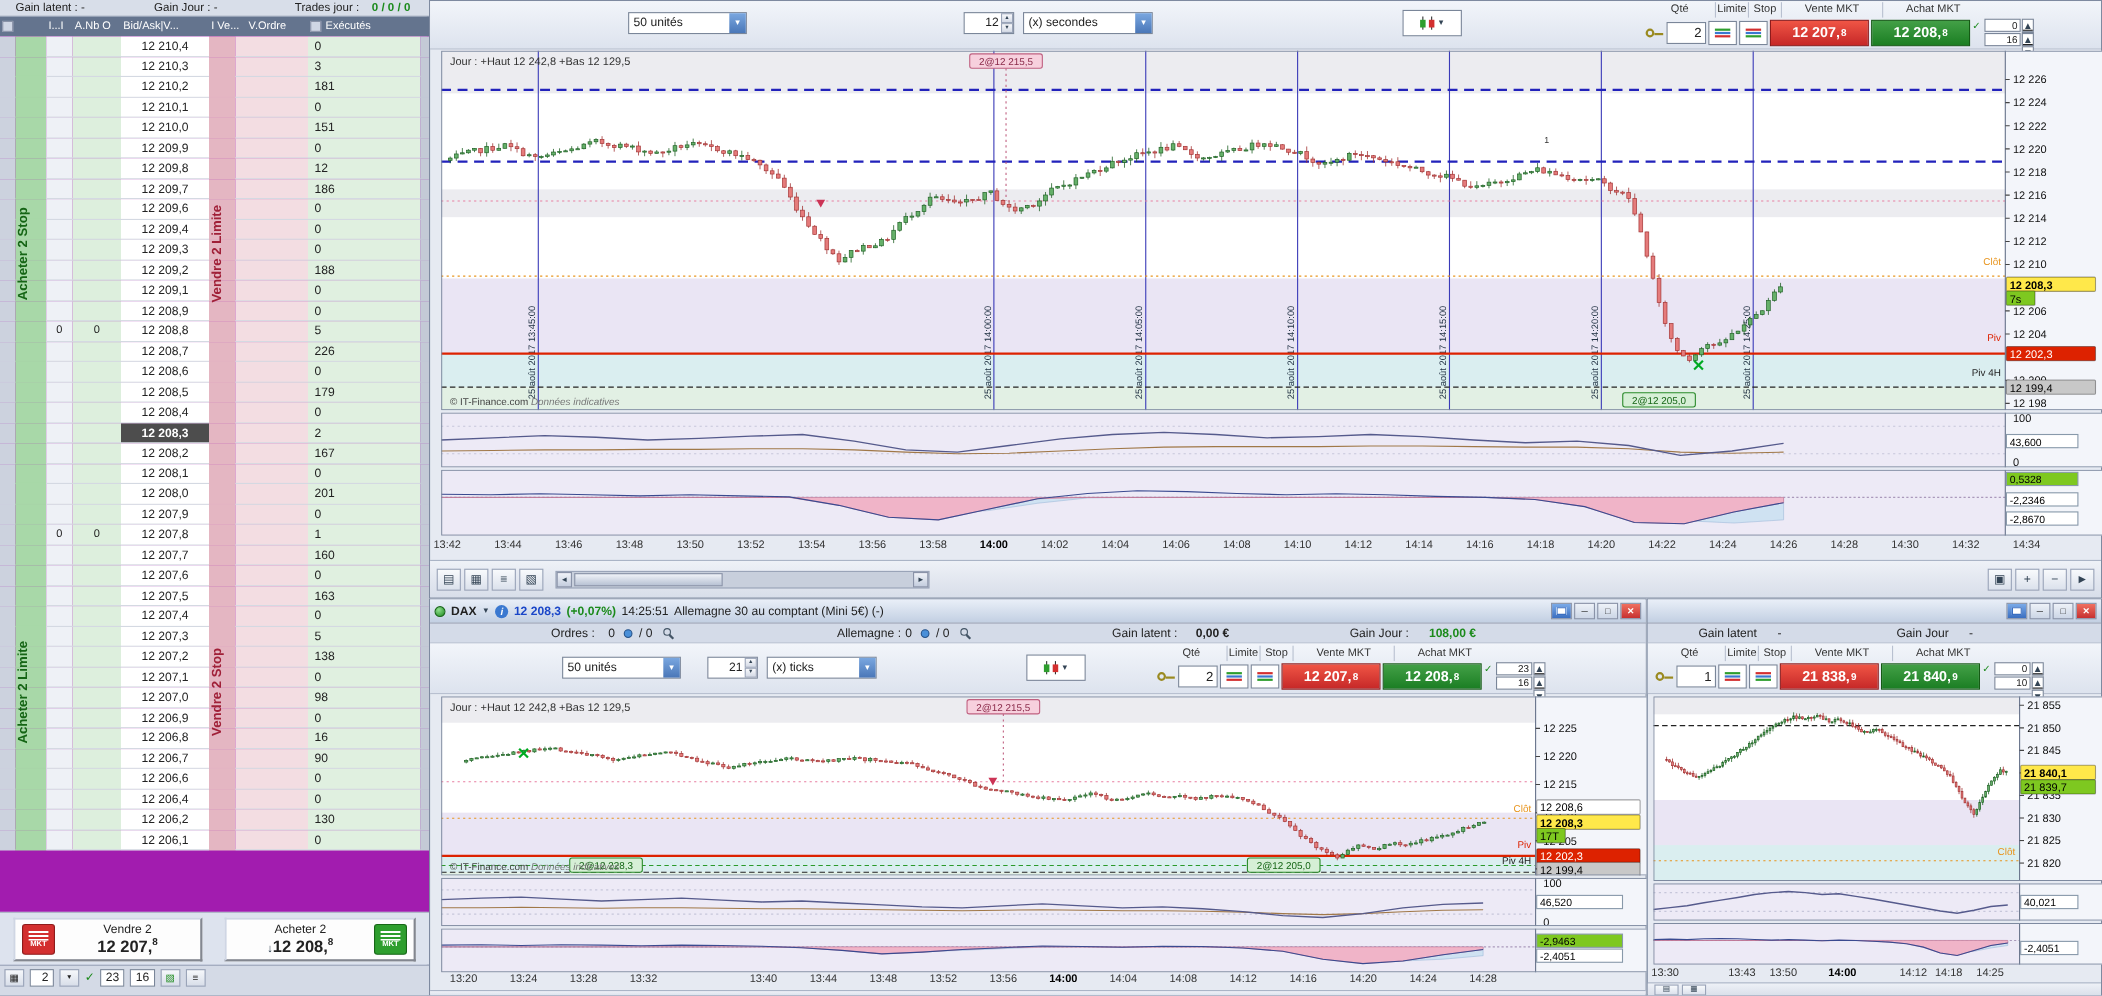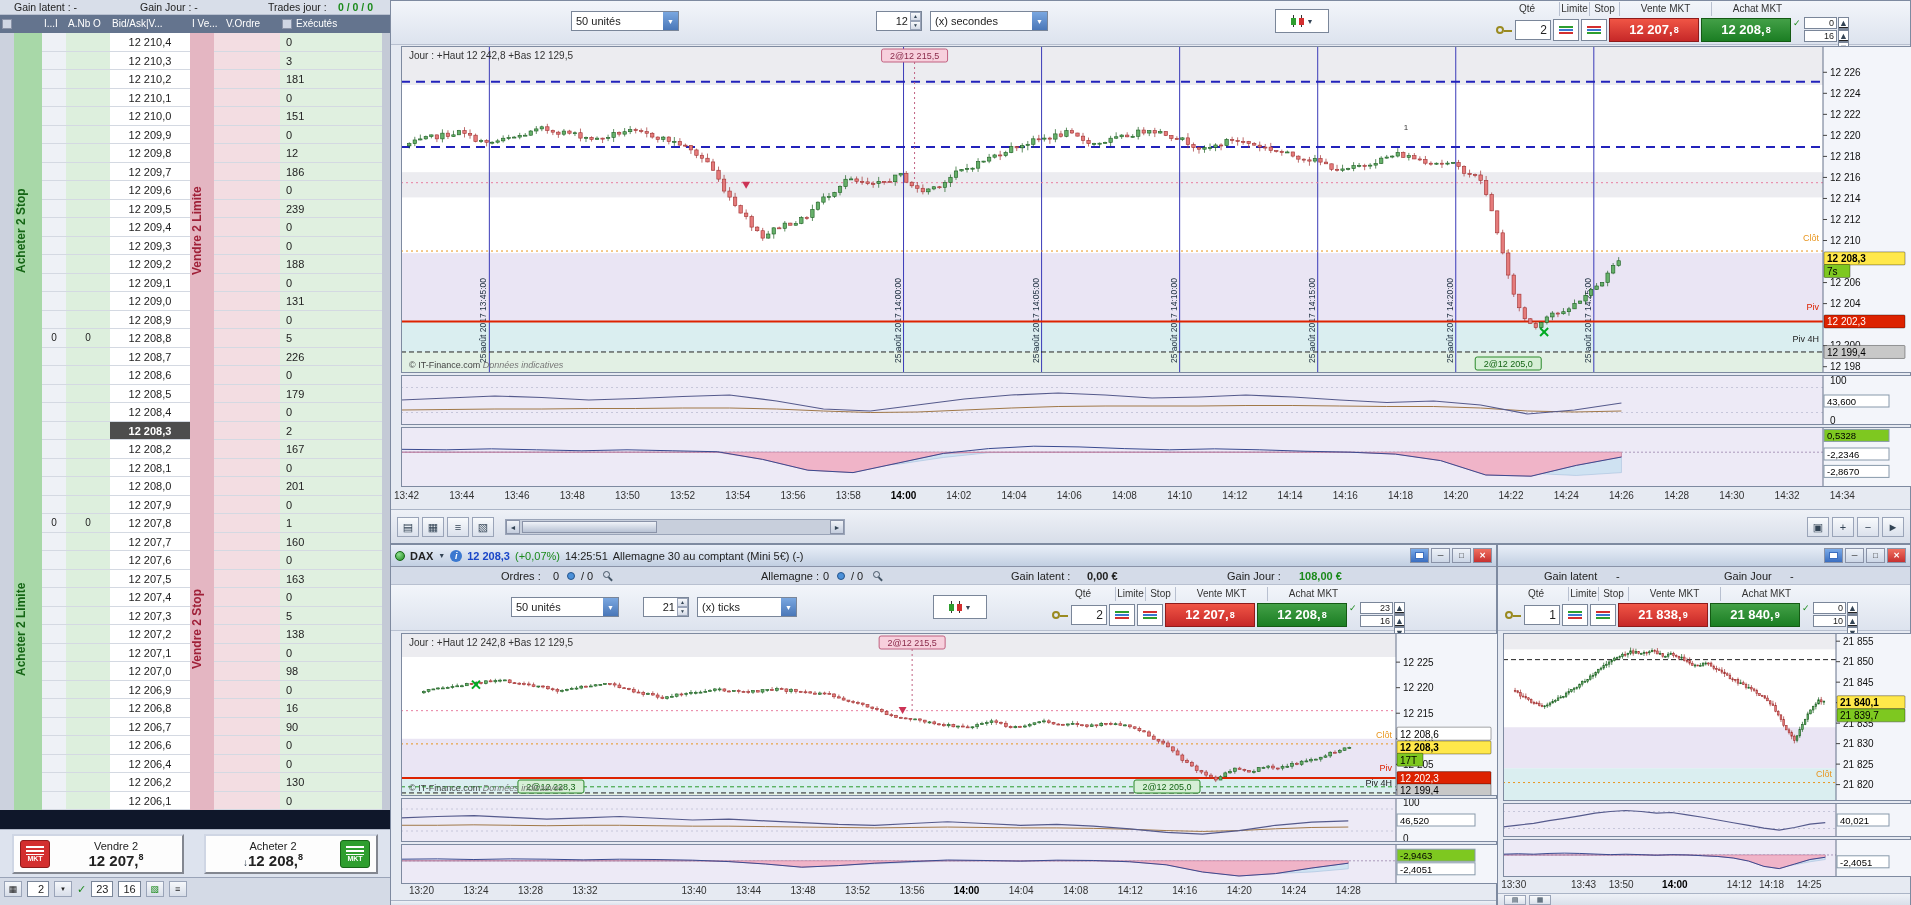--- a/index.html
+++ b/index.html
@@ -7,21 +7,21 @@
   .screen{position:relative;width:1911px;height:905px;background:#aab4c6;font-family:"Liberation Sans",sans-serif;overflow:hidden;color:#222;}
   .abs{position:absolute;}
 
   
   #dom{position:absolute;left:0;top:0;width:390px;height:905px;background:#dde3ee;border-right:2px solid #7e8aa0;}
   .dom-info{position:absolute;left:0;top:0;width:390px;height:15px;background:#d8dee9;font-size:10.5px;line-height:15px;white-space:nowrap;border-bottom:1px solid #b8c0d0;}
   .dom-info span{position:absolute;}
   .dom-head{position:absolute;left:0;top:15px;width:390px;height:18px;background:#64748e;color:#fff;font-size:10px;line-height:18px;}
   .dom-head span{position:absolute;white-space:nowrap;}
   .hic{position:absolute;top:4px;width:10px;height:10px;background:#cfd6e4;border:1px solid #8a93a8;}
-  #dom-grid{position:absolute;left:0;top:33px;width:390px;height:796px;overflow:hidden;background:#0f172a;}
+  #dom-grid{position:absolute;left:0;top:33px;width:390px;height:796px;overflow:hidden;background:#a21caf;}
   .drow{display:grid;grid-template-columns:14px 28px 24px 44px 80px 24px 66px 102px 8px;height:18.5px;}
   .dcell{font-size:11px;line-height:18px;border-bottom:1px solid #d4d9e2;overflow:hidden;}
   .dc0{background:#ccd2de;border-bottom:1px solid #ccd2de;}
   .dc1{background:#a8d8a8;border-bottom:1px solid #a8d8a8;}
   .dc2{background:#eef1f6;text-align:center;font-size:10px;}
   .dc3{background:#ddefdd;text-align:center;font-size:10px;}
   .dc4{background:#ffffff;text-align:center;}
   .dc5{background:#e4b6c2;border-bottom:1px solid #e4b6c2;}
   .dc6{background:#f3dde2;}
   .dc7{background:#e0f0e0;padding-left:6px;}
@@ -235,31 +235,20 @@
           <span class="dcell dc5"></span>
           <span class="dcell dc6"></span>
           <span class="dcell dc7">0</span>
           <span class="dcell dc8"></span>
         </div>
         <div class="drow">
           <span class="dcell dc0"></span>
           <span class="dcell dc1"></span>
           <span class="dcell dc2"></span>
           <span class="dcell dc3"></span>
-          <span class="dcell dc4">12 209,5</span>
-          <span class="dcell dc5"></span>
-          <span class="dcell dc6"></span>
-          <span class="dcell dc7">239</span>
-          <span class="dcell dc8"></span>
-        </div>
-        <div class="drow">
-          <span class="dcell dc0"></span>
-          <span class="dcell dc1"></span>
-          <span class="dcell dc2"></span>
-          <span class="dcell dc3"></span>
           <span class="dcell dc4">12 209,4</span>
           <span class="dcell dc5"></span>
           <span class="dcell dc6"></span>
           <span class="dcell dc7">0</span>
           <span class="dcell dc8"></span>
         </div>
         <div class="drow">
           <span class="dcell dc0"></span>
           <span class="dcell dc1"></span>
           <span class="dcell dc2"></span>
@@ -283,31 +272,20 @@
         </div>
         <div class="drow">
           <span class="dcell dc0"></span>
           <span class="dcell dc1"></span>
           <span class="dcell dc2"></span>
           <span class="dcell dc3"></span>
           <span class="dcell dc4">12 209,1</span>
           <span class="dcell dc5"></span>
           <span class="dcell dc6"></span>
           <span class="dcell dc7">0</span>
-          <span class="dcell dc8"></span>
-        </div>
-        <div class="drow">
-          <span class="dcell dc0"></span>
-          <span class="dcell dc1"></span>
-          <span class="dcell dc2"></span>
-          <span class="dcell dc3"></span>
-          <span class="dcell dc4">12 209,0</span>
-          <span class="dcell dc5"></span>
-          <span class="dcell dc6"></span>
-          <span class="dcell dc7">131</span>
           <span class="dcell dc8"></span>
         </div>
         <div class="drow">
           <span class="dcell dc0"></span>
           <span class="dcell dc1"></span>
           <span class="dcell dc2"></span>
           <span class="dcell dc3"></span>
           <span class="dcell dc4">12 208,9</span>
           <span class="dcell dc5"></span>
           <span class="dcell dc6"></span>
@@ -1321,21 +1299,21 @@
     </div>
   </div>
 
   <div id="win-dax" class="win">
     <div class="tbar">
       <span class="gdot"></span>
       <b>DAX</b>
       <span style="font-size:7px;color:#345;">▼</span>
       <span class="idot">i</span>
       <span style="color:#1a46c8;font-weight:bold;">12 208,3</span>
-      <span style="color:#1b8a1b;font-weight:normal;text-align:right;">(+0,07%)</span>
+      <span style="color:#1b8a1b;font-weight:bold;text-align:right;">(+0,07%)</span>
       <span>14:25:51</span>
       <span>Allemagne 30 au comptant (Mini 5€) (-)</span>
       <span class="winbtns">
         <span class="wb wb-blue">
             <i></i>
           </span>
         <span class="wb">─</span>
         <span class="wb">□</span>
         <span class="wb wb-close">✕</span>
       </span>

